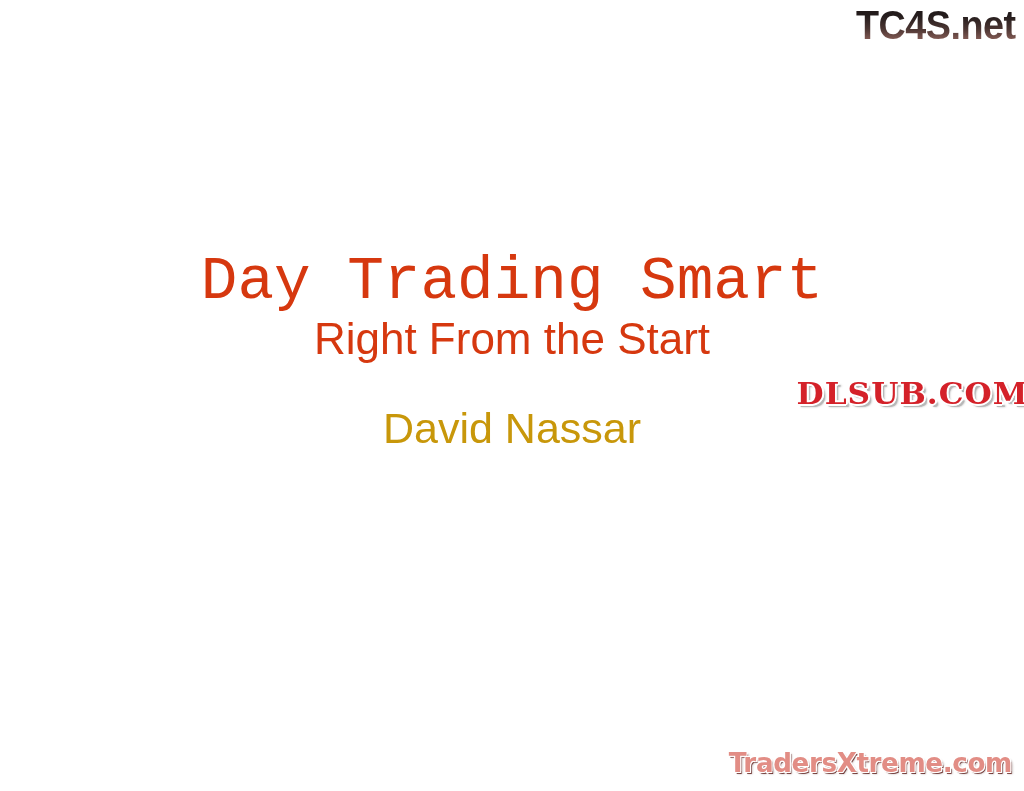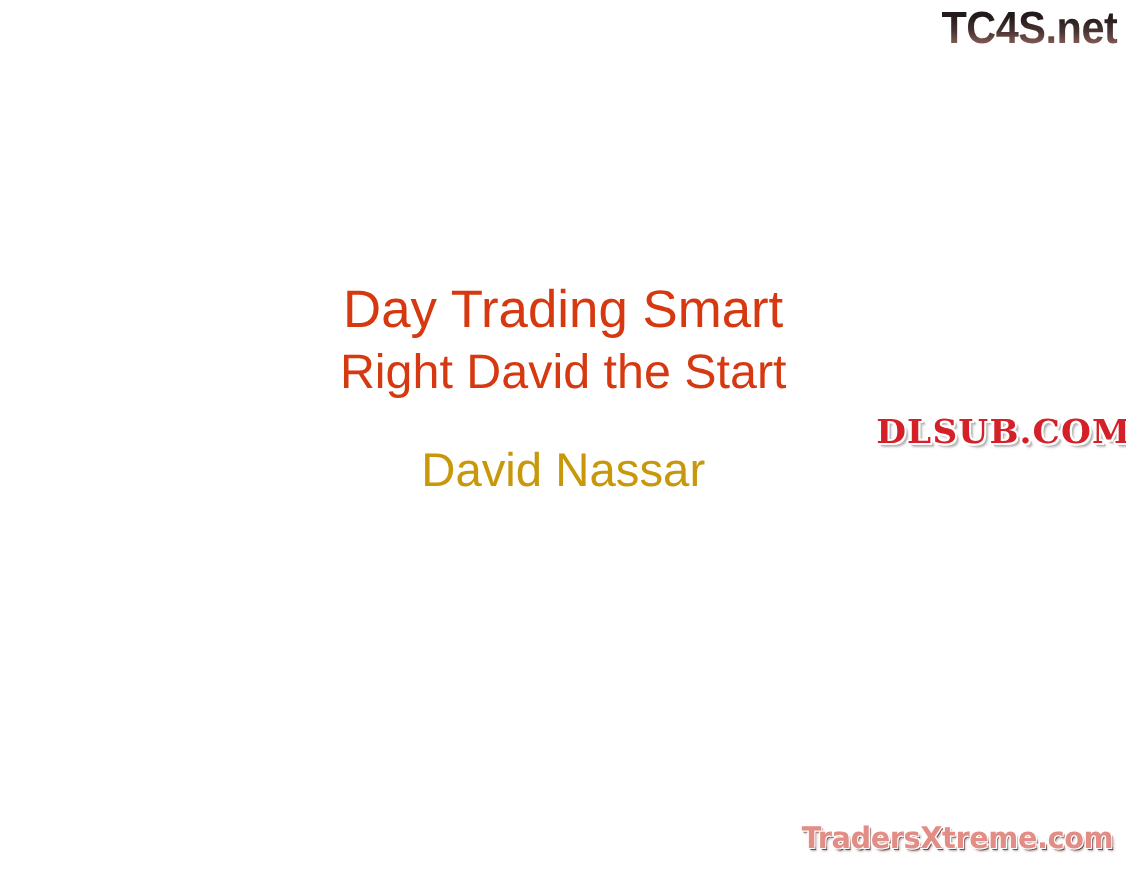--- a/index.html
+++ b/index.html
@@ -49,23 +49,23 @@
   
   #title-block {
     position: absolute;
     left: 0;
     right: 0;
     top: 248px;
     text-align: center;
   }
 
   #slide-title {
-    font-family: Liberation Sans, sans-serif;
+    font-family: Liberation Mono, monospace;
     font-weight: normal;
-    font-size: 48px;
+    font-size: 61px;
     line-height: 68px;
     color: #d6380f;
     letter-spacing: 0px;
     white-space: nowrap;
   }
 
   #slide-subtitle {
     font-family: "Liberation Sans", sans-serif;
     font-weight: normal;
     font-size: 44px;
@@ -147,21 +147,21 @@
 </style>
 </head>
 <body>
 
 <div id="slide">
 
   <div id="brand-logo-top">TC4S.net</div>
 
   <div id="title-block">
     <div id="slide-title">Day Trading Smart</div>
-    <div id="slide-subtitle">Right David the Start</div>
+    <div id="slide-subtitle">Right From the Start</div>
     <div id="slide-author">David Nassar</div>
   </div>
 
   <div id="dlsub-watermark">
     <span class="wm-text">DLSUB.COM</span>
   </div>
 
   <div id="brand-logo-bottom">TradersXtreme.com</div>
 
 </div>

